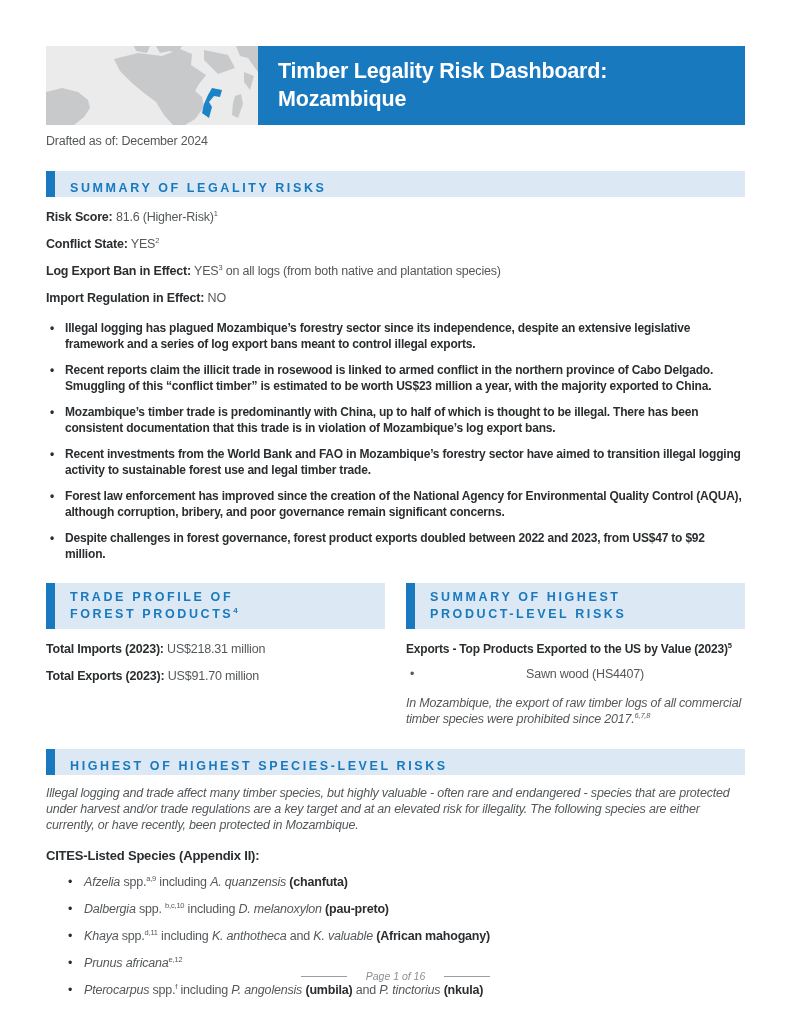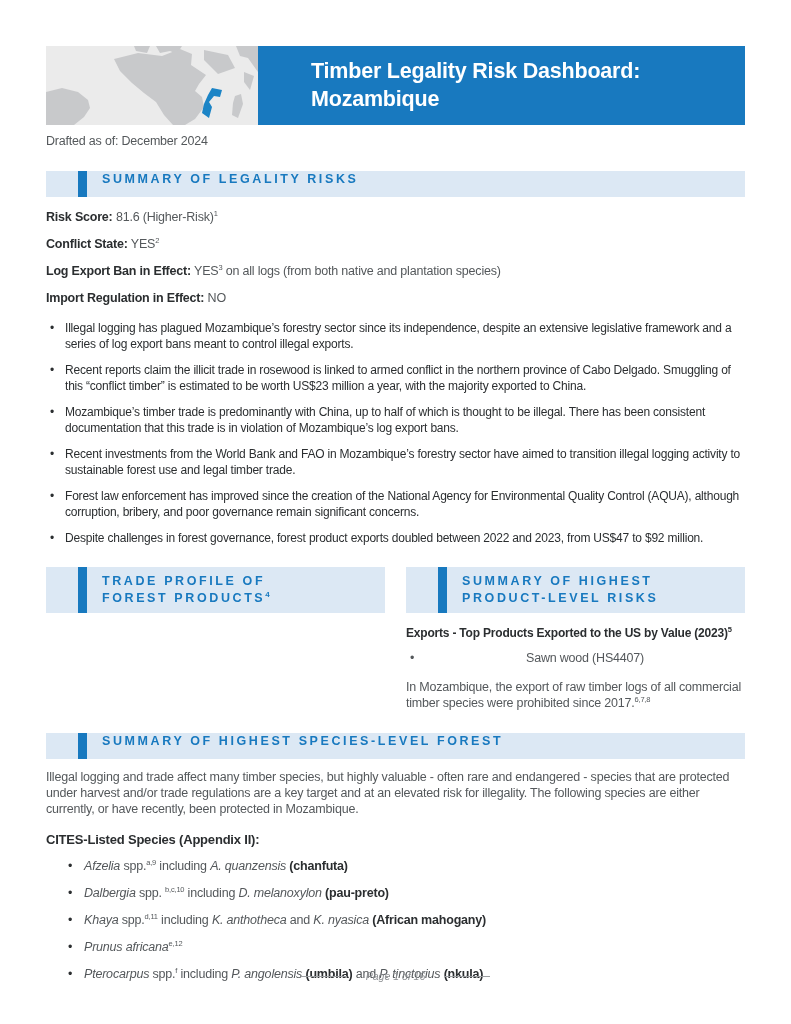--- a/index.html
+++ b/index.html
@@ -9,28 +9,28 @@
     font-family:"Liberation Sans", sans-serif;
     -webkit-font-smoothing:antialiased;
   }
   .page { position:absolute; left:46px; top:46px; width:699px; }
 
   
   .header { display:flex; height:79px; width:100%; }
   .map { width:212px; height:79px; flex:0 0 212px; }
   .banner {
     flex:1; background:#1879BF; color:#ffffff;
-    display:flex; align-items:center; padding-left:53px;
+    display:flex; align-items:center; padding-left:20px;
   }
   .banner .title { font-size:21.5px; font-weight:700; line-height:1.28; letter-spacing:-0.2px; }
   .drafted { margin-top:9px; font-size:12.5px; color:#54585B; letter-spacing:-0.2px; }
 
   
   .band {
-    background:#DCE8F4; display:flex; align-items:flex-start; position:relative;padding-left:32px;
+    background:#DCE8F4; display:flex; align-items:flex-end; position:relative;
   }
   .band .bar { background:#1879BF; width:9px; align-self:stretch; flex:0 0 9px; }
   .band .band-text {
     color:#1879BF; font-weight:700; font-size:12.5px; letter-spacing:2.6px;
     padding:6px 0 6px 15px; line-height:17px;
   }
   .band.single { height:26px; }
   .band.single .band-text { padding-top:0; padding-bottom:0; }
   .band sup { font-size:8px; letter-spacing:0; }
 
@@ -39,28 +39,28 @@
   .field b { color:#2B2E30; font-weight:700; }
   .field .val { color:#54585B;text-align:center; }
   sup { font-size:7.5px; vertical-align:super; line-height:0; }
 
   ul.bullets { list-style:none; margin-top:15px; }
   ul.bullets li {
     position:relative; padding-left:19px; margin-bottom:10px;
     font-size:12px; line-height:16px; letter-spacing:-0.2px;
   }
   ul.bullets li::before { content:"\2022"; position:absolute; left:4px; }
-  ul.bullets.bold li { font-weight:400; color:#2B2E30; }
+  ul.bullets.bold li { font-weight:700; color:#2B2E30; }
   ul.bullets.plain li { font-weight:400; color:#54585B; font-size:12.5px; margin-bottom:7px;text-align:center; }
 
   
   .twocol { display:flex; margin-top:21px; gap:21px; }
   .col { width:339px; flex:0 0 339px; }
 
-  .para { font-size:12.5px; line-height:16px; color:#54585B; letter-spacing:-0.2px; }
+  .para { font-size:12.5px; line-height:16px; color:#54585B; letter-spacing:-0.2px;font-style:italic; }
   .exports-label { font-size:12px; font-weight:700; color:#2B2E30; margin-top:13px; letter-spacing:-0.2px; }
   .note { margin-top:13px; }
 
   
   .species-section { margin-top:22px; }
   .intro { margin-top:10px; width:690px; }
   .cites-heading { margin-top:15px; font-size:13px; font-weight:700; color:#2B2E30; letter-spacing:-0.2px; }
   ul.species { list-style:none; margin-top:12px; margin-left:22px; }
   ul.species li {
     position:relative; padding-left:16px; margin-bottom:13px;
@@ -148,20 +148,26 @@
 
   <div class="twocol">
     <div class="col">
       <div class="band">
         <span class="bar"></span>
         <span class="band-text">
           <span>TRADE PROFILE OF</span><br>
           <span>FOREST PRODUCTS</span><sup>4</sup>
         </span>
       </div>
+      <div>
+
+          <p class="field"><b>Total Imports (2023):</b> <span class="val"><span>US$218.31 million</span></span></p>
+
+          <p class="field"><b>Total Exports (2023):</b> <span class="val"><span>US$91.70 million</span></span></p>
+        </div>
     </div>
 
     <div class="col">
       <div class="band">
         <span class="bar"></span>
         <span class="band-text">
           <span>SUMMARY OF HIGHEST</span><br>
           <span>PRODUCT-LEVEL RISKS</span>
         </span>
       </div>
@@ -171,31 +177,31 @@
           <li>Sawn wood (HS4407)</li>
 
         </ul>
       <p class="para note"><span>In Mozambique, the export of raw timber logs of all commercial timber species were prohibited since 2017.</span><sup>6,7,8</sup></p>
     </div>
   </div>
 
   <div class="species-section">
     <div class="band single">
       <span class="bar"></span>
-      <span class="band-text">SUMMARY OF HIGHEST SPECIES-LEVEL FOREST</span>
+      <span class="band-text">HIGHEST OF HIGHEST SPECIES-LEVEL RISKS</span>
     </div>
     <p class="para intro">Illegal logging and trade affect many timber species, but highly valuable - often rare and endangered - species that are protected under harvest and/or trade regulations are a key target and at an elevated risk for illegality. The following species are either currently, or have recently, been protected in Mozambique.</p>
     <p class="cites-heading">CITES-Listed Species (Appendix II):</p>
     <ul class="species">
 
         <li><span><span class="seg-i">Afzelia</span><span class="seg-n"> spp.</span><sup class="seg-sup">a,9</sup><span class="seg-n"> including </span><span class="seg-i">A. quanzensis</span><span class="seg-n"> </span><span class="seg-b">(chanfuta)</span></span></li>
 
         <li><span><span class="seg-i">Dalbergia</span><span class="seg-n"> spp. </span><sup class="seg-sup">b,c,10</sup><span class="seg-n"> including </span><span class="seg-i">D. melanoxylon</span><span class="seg-n"> </span><span class="seg-b">(pau-preto)</span></span></li>
 
-        <li><span><span class="seg-i">Khaya</span><span class="seg-n"> spp.</span><sup class="seg-sup">d,11</sup><span class="seg-n"> including </span><span class="seg-i">K. anthotheca</span><span class="seg-n"> and </span><span class="seg-i">K. nyasica</span><span class="seg-n"> </span><span class="seg-b">(African mahogany)</span></span></li>
+        <li><span><span class="seg-i">Khaya</span><span class="seg-n"> spp.</span><sup class="seg-sup">d,11</sup><span class="seg-n"> including </span><span class="seg-i">K. anthotheca</span><span class="seg-n"> and </span><span class="seg-i">K. valuable</span><span class="seg-n"> </span><span class="seg-b">(African mahogany)</span></span></li>
 
         <li><span><span class="seg-i">Prunus africana</span><sup class="seg-sup">e,12</sup></span></li>
 
         <li><span><span class="seg-i">Pterocarpus</span><span class="seg-n"> spp.</span><sup class="seg-sup">f</sup><span class="seg-n"> including </span><span class="seg-i">P. angolensis</span><span class="seg-n"> </span><span class="seg-b">(umbila)</span><span class="seg-n"> and </span><span class="seg-i">P. tinctorius</span><span class="seg-n"> </span><span class="seg-b">(nkula)</span></span></li>
       </ul>
   </div>
 
 </div>
 
 <div class="footer">

